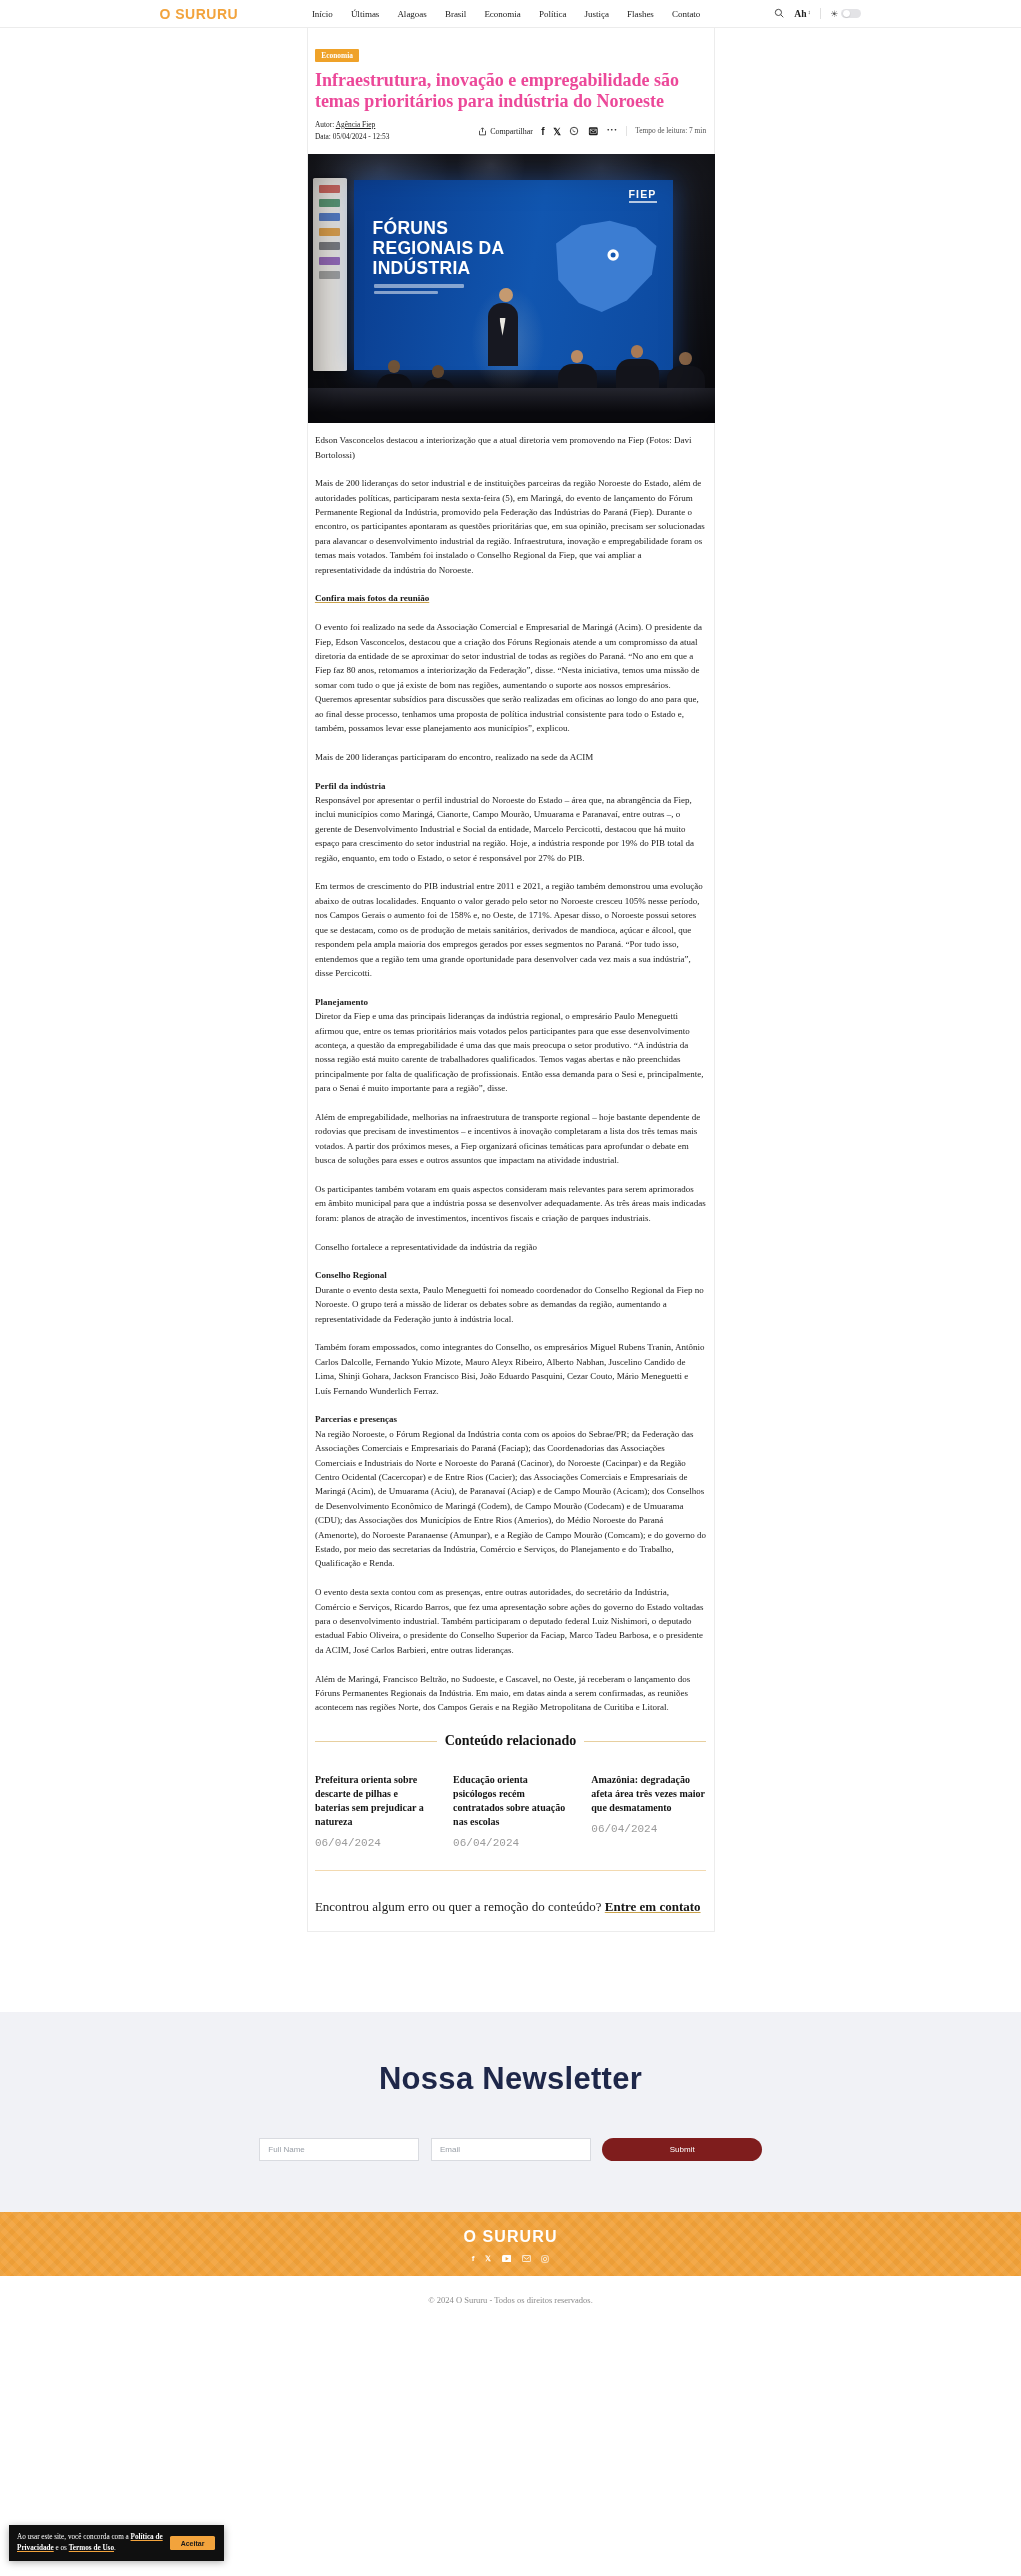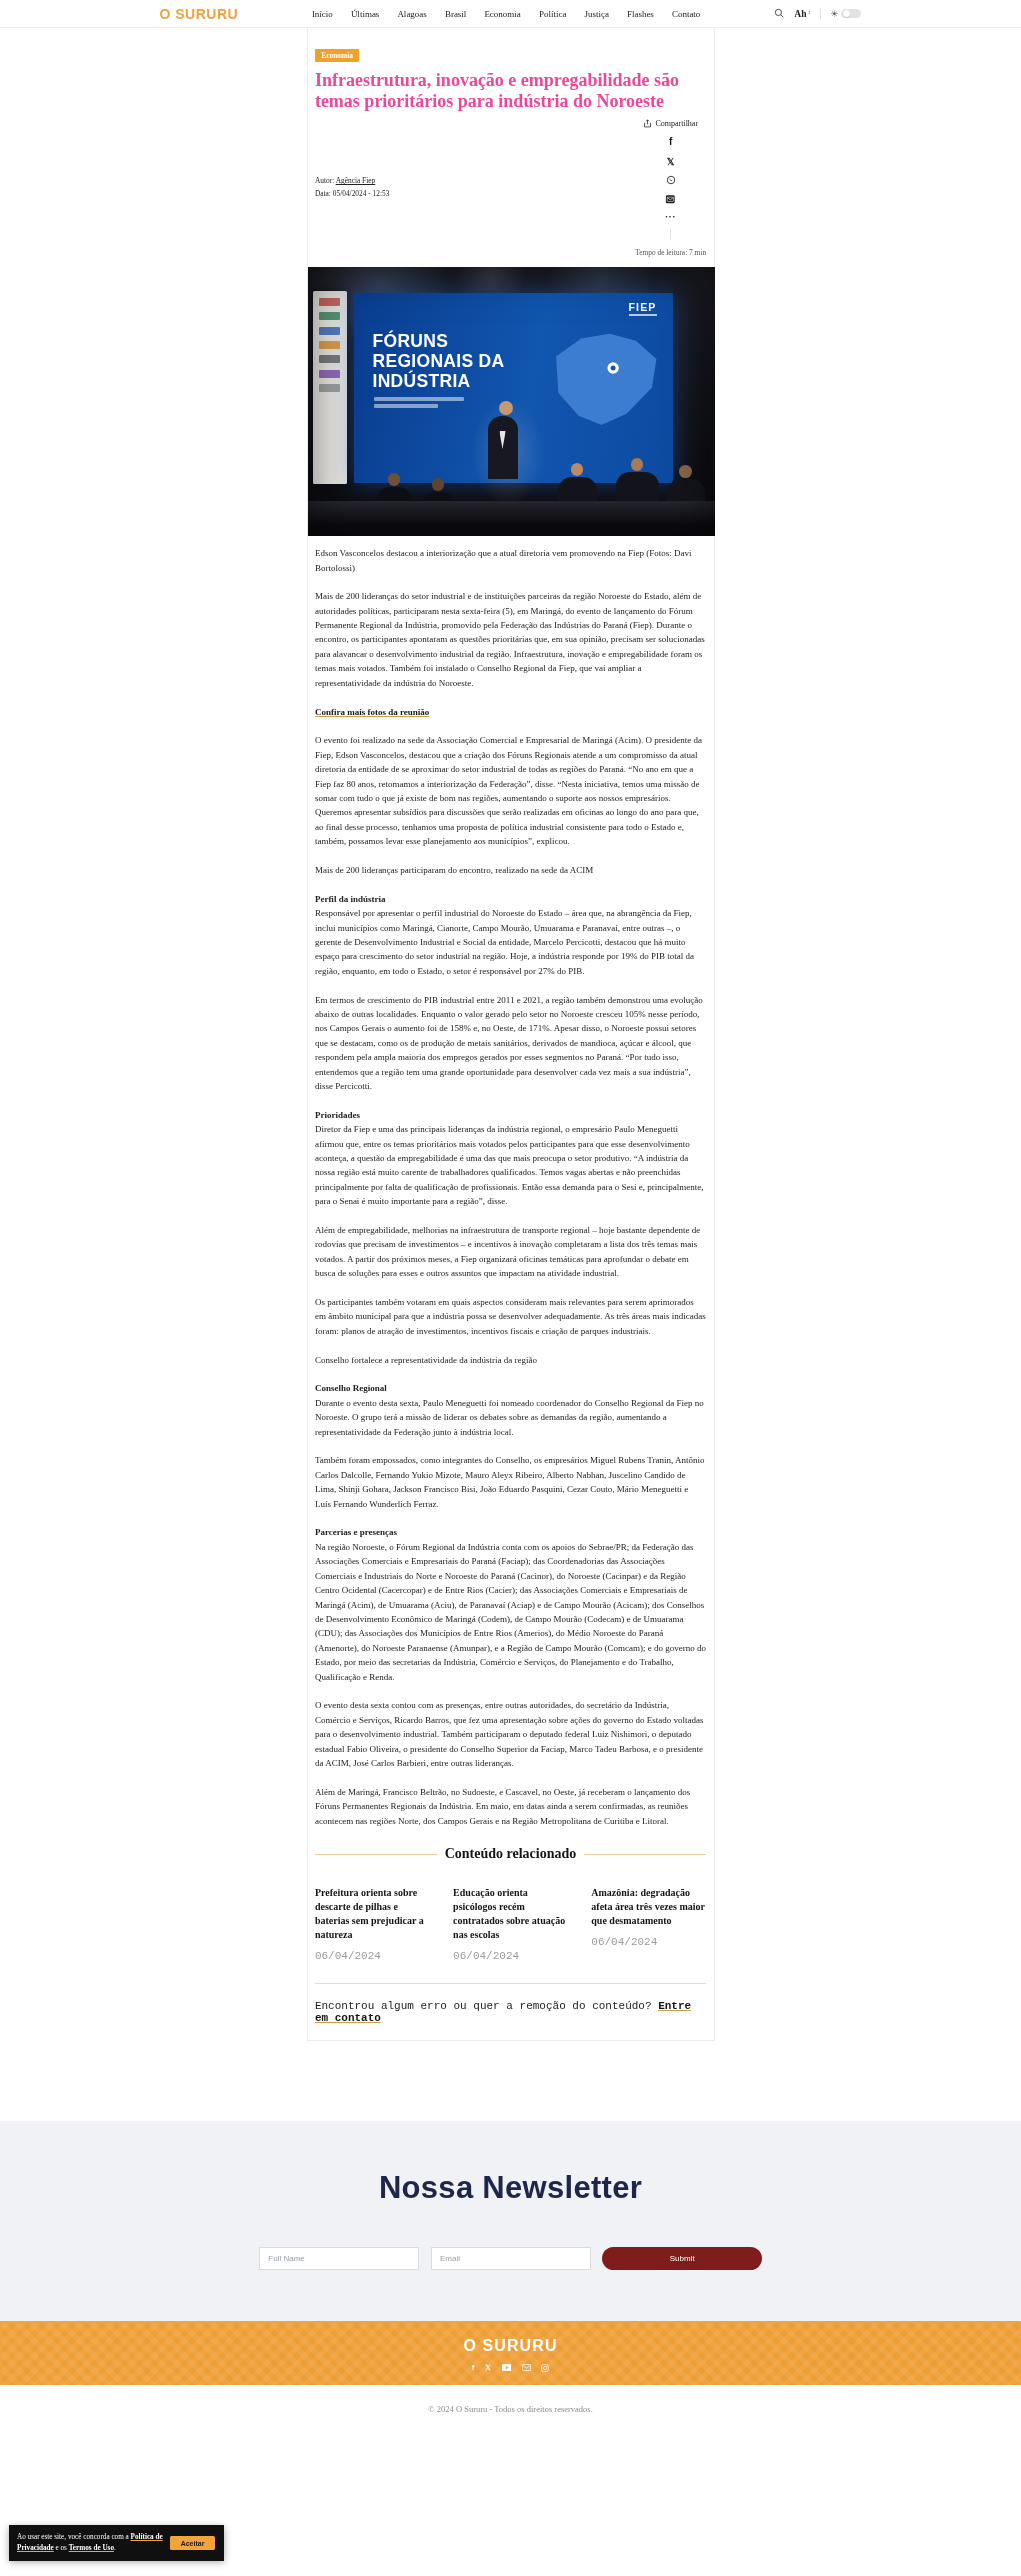--- a/index.html
+++ b/index.html
@@ -23,21 +23,21 @@
   .switch { width:20px; height:9.6px; border-radius:5.3px; background:#e3e3e6; position:relative; cursor:pointer; }
   .switch::after { content:""; position:absolute; left:1.1px; top:1.1px; width:7.4px; height:7.4px; border-radius:50%; background:#fff; box-shadow:0 0.5px 1.1px rgba(0,0,0,.25); }
 
   
   .card { width:408px; margin:0 auto; border-left:0.5px solid #ececec; border-right:0.5px solid #ececec; border-bottom:0.5px solid #ececec; padding:21px 0 16px; }
   .badge { display:inline-block; background:#EFA229; color:#fff; font-weight:bold; font-size:7.4px; padding:1.6px 6.4px 2.1px; border-radius:1.1px; margin-left:7.4px; }
   h1.title { font-size:18px; line-height:21px; color:#ec4899; margin:8.5px 7.4px 6.4px; font-weight:bold; }
   .meta-row { display:flex; justify-content:space-between; align-items:center; margin:3.2px 7.4px 9.6px; }
   .meta-left { font-size:7.4px; line-height:12.8px; color:#222; }
   .meta-left a { color:#222; cursor:pointer; }
-  .share-row { display:flex; align-items:center; gap:8.5px; font-size:8px; color:#1c1c1c;flex-direction:column; }
+  .share-row { display:flex; gap:8.5px; font-size:8px; color:#1c1c1c; }
   .share-row svg { display:block; }
   .share-btn { display:flex; align-items:center; gap:3.2px; cursor:pointer; }
   .share-ic { cursor:pointer; }
   .dots { font-size:7px; letter-spacing:1.1px; cursor:pointer; }
   .rt-divider { width:0.5px; height:10.6px; background:#e2e2e2; }
   .read-time { color:#555; font-size:7.4px; }
 
   
   .photo { position:relative; width:407px; height:269px; overflow:hidden;
     background:
@@ -78,21 +78,21 @@
 
   
   .related { margin:18px 7.4px 0; }
   .related-head { display:flex; align-items:center; gap:7.4px; }
   .related-head::before, .related-head::after { content:""; flex:1; height:0.5px; background:#e7cf9f; }
   .related-head h2 { font-size:14px; color:#141414; white-space:nowrap; }
   .related-grid { display:grid; grid-template-columns:1fr 1fr 1fr; gap:23.4px; margin-top:24.5px; }
   .rel-item h3 { font-size:10px; line-height:14px; color:#141414; cursor:pointer; }
   .rel-item .rel-date { font-size:11px; color:#9a9a9a; margin-top:8px;font-family:Liberation Mono, monospace; }
 
-  .feedback { margin:21px 7.4px 0; border-top:0.5px solid #f2d9b0; padding-top:16px; font-size:11px;font-family:Liberation Mono, monospace; }
+  .feedback { margin:21px 7.4px 0; border-top:0.5px solid #f2d9b0; padding-top:28px; font-size:13px; }
   .feedback a { font-weight:bold; text-decoration:underline; text-decoration-color:#caa24a; color:#161616; cursor:pointer; }
 
   
   .newsletter { margin-top:80px; background:#f1f2f6; padding:49px 0 51px; text-align:center; }
   .newsletter h2 { font-family:"Liberation Sans", sans-serif; font-weight:bold; font-size:31px; color:#1e2749; letter-spacing:0.3px; }
   .nl-form { margin-top:41px; display:flex; justify-content:center; gap:11.7px; }
   .nl-form input { width:160px; height:22.3px; border:0.5px solid #d9dbe0; background:#fff; padding:0 8.5px; font-family:"Liberation Sans", sans-serif; font-size:8px; color:#333; }
   .nl-form input::placeholder { color:#9aa0a8; }
   .nl-form button { width:160px; height:22.3px; border:none; border-radius:11.7px; background:#7f1d1d; color:#fff; font-family:"Liberation Sans", sans-serif; font-size:8px; cursor:pointer; }
 
@@ -257,21 +257,21 @@
     <p class="caption">Edson Vasconcelos destacou a interiorização que a atual diretoria vem promovendo na Fiep (Fotos: Davi Bortolossi)</p>
 
     <div class="article-body">
       <p>Mais de 200 lideranças do setor industrial e de instituições parceiras da região Noroeste do Estado, além de autoridades políticas, participaram nesta sexta-feira (5), em Maringá, do evento de lançamento do Fórum Permanente Regional da Indústria, promovido pela Federação das Indústrias do Paraná (Fiep). Durante o encontro, os participantes apontaram as questões prioritárias que, em sua opinião, precisam ser solucionadas para alavancar o desenvolvimento industrial da região. Infraestrutura, inovação e empregabilidade foram os temas mais votados. Também foi instalado o Conselho Regional da Fiep, que vai ampliar a representatividade da indústria do Noroeste.</p>
       <p><a>Confira mais fotos da reunião</a></p>
       <p>O evento foi realizado na sede da Associação Comercial e Empresarial de Maringá (Acim). O presidente da Fiep, Edson Vasconcelos, destacou que a criação dos Fóruns Regionais atende a um compromisso da atual diretoria da entidade de se aproximar do setor industrial de todas as regiões do Paraná. “No ano em que a Fiep faz 80 anos, retomamos a interiorização da Federação”, disse. “Nesta iniciativa, temos uma missão de somar com tudo o que já existe de bom nas regiões, aumentando o suporte aos nossos empresários. Queremos apresentar subsídios para discussões que serão realizadas em oficinas ao longo do ano para que, ao final desse processo, tenhamos uma proposta de política industrial consistente para todo o Estado e, também, possamos levar esse planejamento aos municípios”, explicou.</p>
       <p>Mais de 200 lideranças participaram do encontro, realizado na sede da ACIM</p>
       <p class="bh">Perfil da indústria</p>
       <p>Responsável por apresentar o perfil industrial do Noroeste do Estado – área que, na abrangência da Fiep, inclui municípios como Maringá, Cianorte, Campo Mourão, Umuarama e Paranavaí, entre outras –, o gerente de Desenvolvimento Industrial e Social da entidade, Marcelo Percicotti, destacou que há muito espaço para crescimento do setor industrial na região. Hoje, a indústria responde por 19% do PIB total da região, enquanto, em todo o Estado, o setor é responsável por 27% do PIB.</p>
       <p>Em termos de crescimento do PIB industrial entre 2011 e 2021, a região também demonstrou uma evolução abaixo de outras localidades. Enquanto o valor gerado pelo setor no Noroeste cresceu 105% nesse período, nos Campos Gerais o aumento foi de 158% e, no Oeste, de 171%. Apesar disso, o Noroeste possui setores que se destacam, como os de produção de metais sanitários, derivados de mandioca, açúcar e álcool, que respondem pela ampla maioria dos empregos gerados por esses segmentos no Paraná. “Por tudo isso, entendemos que a região tem uma grande oportunidade para desenvolver cada vez mais a sua indústria”, disse Percicotti.</p>
-      <p class="bh">Prioridades</p>
+      <p class="bh">Planejamento</p>
       <p>Diretor da Fiep e uma das principais lideranças da indústria regional, o empresário Paulo Meneguetti afirmou que, entre os temas prioritários mais votados pelos participantes para que esse desenvolvimento aconteça, a questão da empregabilidade é uma das que mais preocupa o setor produtivo. “A indústria da nossa região está muito carente de trabalhadores qualificados. Temos vagas abertas e não preenchidas principalmente por falta de qualificação de profissionais. Então essa demanda para o Sesi e, principalmente, para o Senai é muito importante para a região”, disse.</p>
       <p>Além de empregabilidade, melhorias na infraestrutura de transporte regional – hoje bastante dependente de rodovias que precisam de investimentos – e incentivos à inovação completaram a lista dos três temas mais votados. A partir dos próximos meses, a Fiep organizará oficinas temáticas para aprofundar o debate em busca de soluções para esses e outros assuntos que impactam na atividade industrial.</p>
       <p>Os participantes também votaram em quais aspectos consideram mais relevantes para serem aprimorados em âmbito municipal para que a indústria possa se desenvolver adequadamente. As três áreas mais indicadas foram: planos de atração de investimentos, incentivos fiscais e criação de parques industriais.</p>
       <p>Conselho fortalece a representatividade da indústria da região</p>
       <p class="bh">Conselho Regional</p>
       <p>Durante o evento desta sexta, Paulo Meneguetti foi nomeado coordenador do Conselho Regional da Fiep no Noroeste. O grupo terá a missão de liderar os debates sobre as demandas da região, aumentando a representatividade da Federação junto à indústria local.</p>
       <p>Também foram empossados, como integrantes do Conselho, os empresários Miguel Rubens Tranin, Antônio Carlos Dalcolle, Fernando Yukio Mizote, Mauro Aleyx Ribeiro, Alberto Nabhan, Juscelino Candido de Lima, Shinji Gohara, Jackson Francisco Bisi, João Eduardo Pasquini, Cezar Couto, Mário Meneguetti e Luís Fernando Wunderlich Ferraz.</p>
       <p class="bh">Parcerias e presenças</p>
       <p>Na região Noroeste, o Fórum Regional da Indústria conta com os apoios do Sebrae/PR; da Federação das Associações Comerciais e Empresariais do Paraná (Faciap); das Coordenadorias das Associações Comerciais e Industriais do Norte e Noroeste do Paraná (Cacinor), do Noroeste (Cacinpar) e da Região Centro Ocidental (Cacercopar) e de Entre Rios (Cacier); das Associações Comerciais e Empresariais de Maringá (Acim), de Umuarama (Aciu), de Paranavaí (Aciap) e de Campo Mourão (Acicam); dos Conselhos de Desenvolvimento Econômico de Maringá (Codem), de Campo Mourão (Codecam) e de Umuarama (CDU); das Associações dos Municípios de Entre Rios (Amerios), do Médio Noroeste do Paraná (Amenorte), do Noroeste Paranaense (Amunpar), e a Região de Campo Mourão (Comcam); e do governo do Estado, por meio das secretarias da Indústria, Comércio e Serviços, do Planejamento e do Trabalho, Qualificação e Renda.</p>
       <p>O evento desta sexta contou com as presenças, entre outras autoridades, do secretário da Indústria, Comércio e Serviços, Ricardo Barros, que fez uma apresentação sobre ações do governo do Estado voltadas para o desenvolvimento industrial. Também participaram o deputado federal Luiz Nishimori, o deputado estadual Fabio Oliveira, o presidente do Conselho Superior da Faciap, Marco Tadeu Barbosa, e o presidente da ACIM, José Carlos Barbieri, entre outras lideranças.</p>

